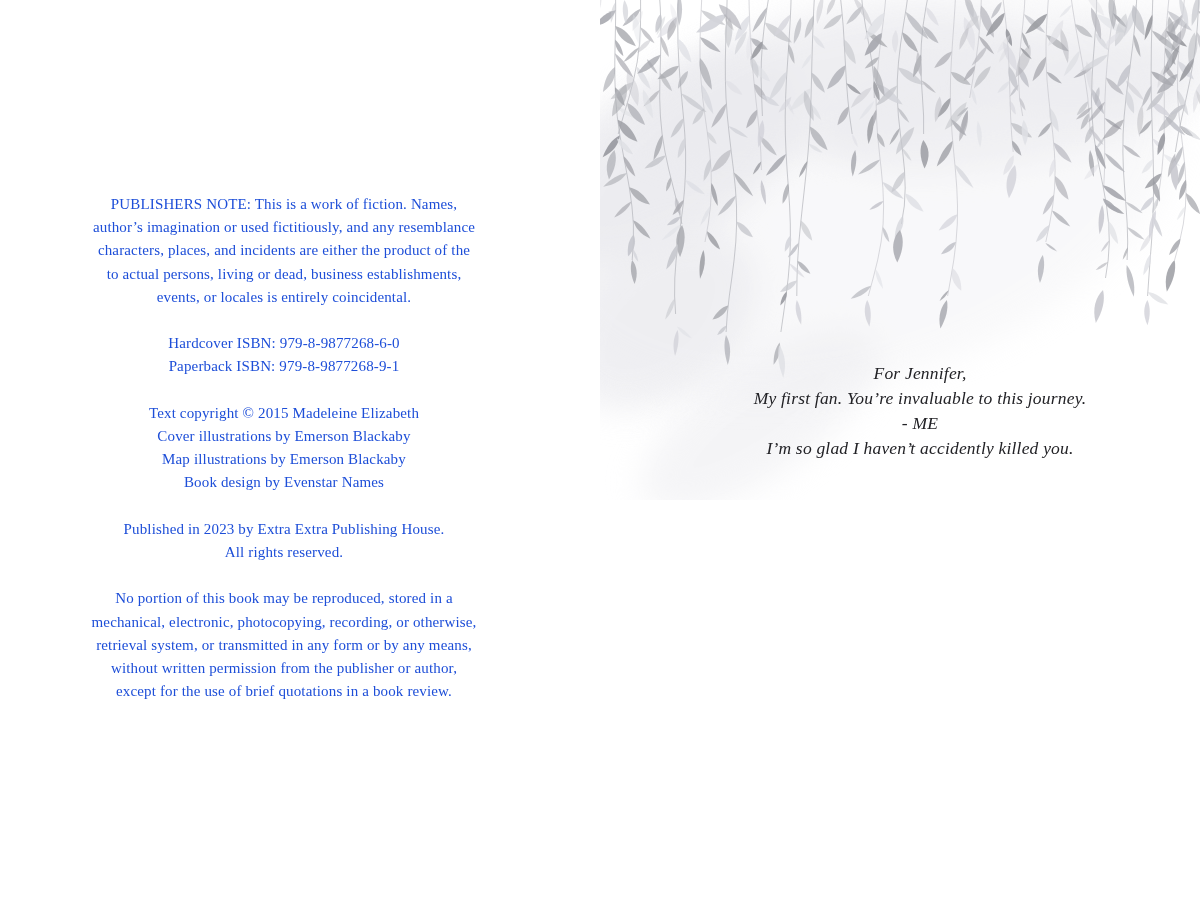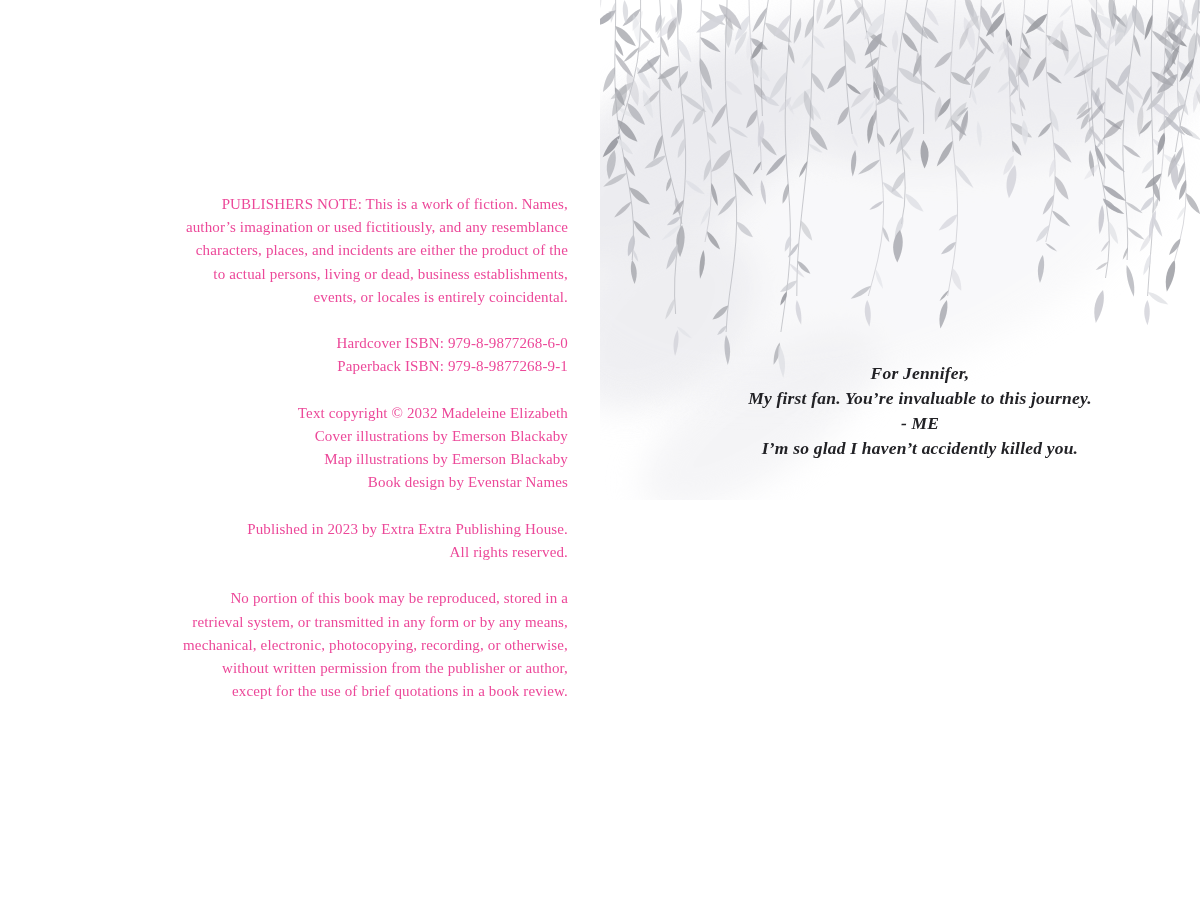--- a/index.html
+++ b/index.html
@@ -22,25 +22,25 @@
     background: #ffffff;
   }
   .page.left  { left: 0; }
   .page.right { left: 600px; }
 
   
   .copy-block {
     position: absolute;
     top: 193px; left: 0;
     width: 568px;
-    text-align: right;
+    text-align: center;
     font-size: 15px;
     line-height: 23.2px;
     letter-spacing: 0.15px;
-    color: #ec4899;
+    color: #1d4ed8;
   }
   .copy-block p { margin: 0 0 23.2px 0; }
   .copy-block .ln { display: block; white-space: nowrap; }
 
   
   .willow {
     position: absolute;
     top: 0; left: 0;
     width: 600px; height: 500px;
     pointer-events: none;
@@ -51,21 +51,21 @@
     position: absolute;
     top: 361px; left: 40px;
     width: 560px;
     text-align: center;
     font-style: italic;
     font-size: 17.5px;
     line-height: 25px;
     letter-spacing: 0.2px;
     color: #222226;
   }
-  .dedication .ded-ln { display: block; white-space: nowrap; font-weight: bold; }
+  .dedication .ded-ln { display: block; white-space: nowrap; }
 </style>
 </head>
 <body>
 
 <div class="spread">
 
   <section class="page left">
     <div class="copy-block">
 
       <p>
@@ -75,35 +75,35 @@
         <span class="ln">to actual persons, living or dead, business establishments,</span>
         <span class="ln">events, or locales is entirely coincidental.</span>
       </p>
 
       <p>
         <span class="ln">Hardcover ISBN: 979-8-9877268-6-0</span>
         <span class="ln">Paperback ISBN: 979-8-9877268-9-1</span>
       </p>
 
       <p>
-        <span class="ln">Text copyright © 2032 Madeleine Elizabeth</span>
+        <span class="ln">Text copyright © 2015 Madeleine Elizabeth</span>
         <span class="ln">Cover illustrations by Emerson Blackaby</span>
         <span class="ln">Map illustrations by Emerson Blackaby</span>
         <span class="ln">Book design by Evenstar Names</span>
       </p>
 
       <p>
         <span class="ln">Published in 2023 by Extra Extra Publishing House.</span>
         <span class="ln">All rights reserved.</span>
       </p>
 
       <p>
         <span class="ln">No portion of this book may be reproduced, stored in a</span>
+        <span class="ln">mechanical, electronic, photocopying, recording, or otherwise,</span>
         <span class="ln">retrieval system, or transmitted in any form or by any means,</span>
-        <span class="ln">mechanical, electronic, photocopying, recording, or otherwise,</span>
         <span class="ln">without written permission from the publisher or author,</span>
         <span class="ln">except for the use of brief quotations in a book review.</span>
       </p>
 
     </div>
   </section>
 
   <section class="page right">
 
     <div class="willow">

